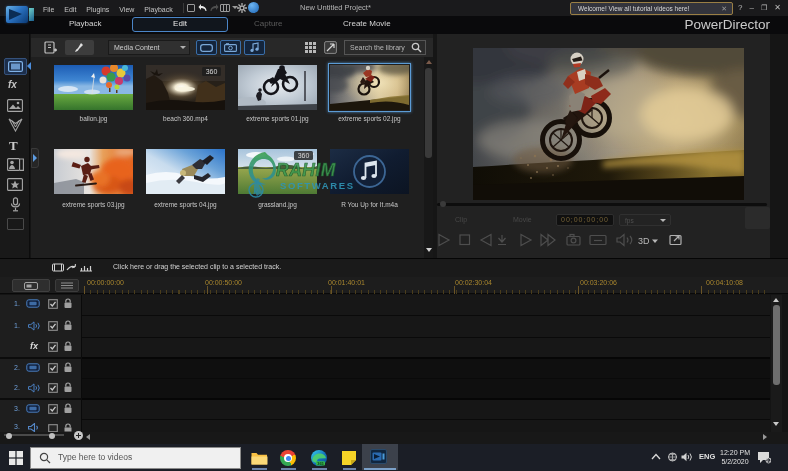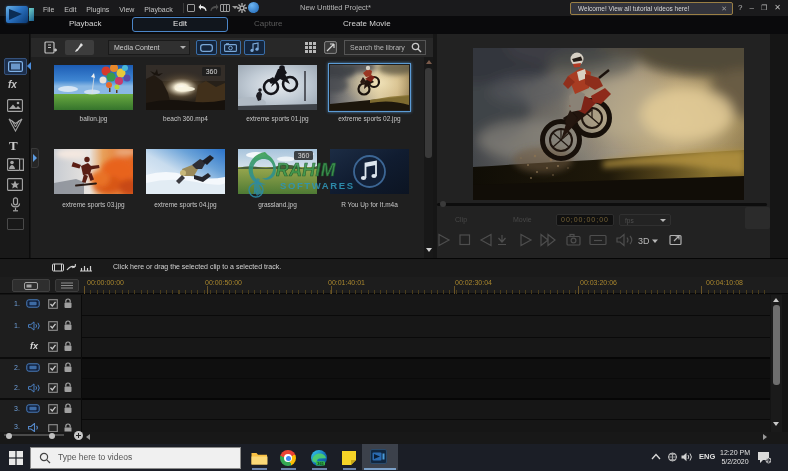--- a/index.html
+++ b/index.html
@@ -64,20 +64,21 @@
       <span>–</span>
       <span style="font-size:7px;">❐</span>
       <span>✕</span>
 </div>
 
 <div class="abs" style="left:69px;top:19px;font-size:8px;color:#d6d6d6;">Playback</div>
 <div class="abs" style="left:132px;top:17px;width:96px;height:15px;border:1px solid #4b86c8;border-radius:3px;background:#11161d;"></div>
 <div class="abs" style="left:132px;top:19px;width:96px;text-align:center;font-size:8px;color:#e8e8e8;">Edit</div>
 <div class="abs" style="left:254px;top:19px;font-size:8px;color:#5c5c5c;">Capture</div>
 <div class="abs" style="left:343px;top:19px;font-size:8px;color:#d6d6d6;">Create Movie</div>
+<div class="abs" style="left:560px;top:17px;width:210px;text-align:right;font-size:13.5px;color:#cbcbcb;">PowerDirector</div>
 
 <div class="abs" style="left:0;top:34px;width:30px;height:224px;background:#191919;border-right:1px solid #0c0c0c;"></div>
 
 <div class="abs" style="left:437px;top:34px;width:333px;height:224px;background:#222222;"></div>
 <div class="abs" style="left:770px;top:34px;width:18px;height:224px;background:#151515;"></div>
 
 <div class="abs" style="left:31px;top:34px;width:406px;height:224px;background:#1f1f1f;"></div>
 
 <div class="abs" style="left:31px;top:38px;width:406px;height:19px;background:#282828;"></div>
 

